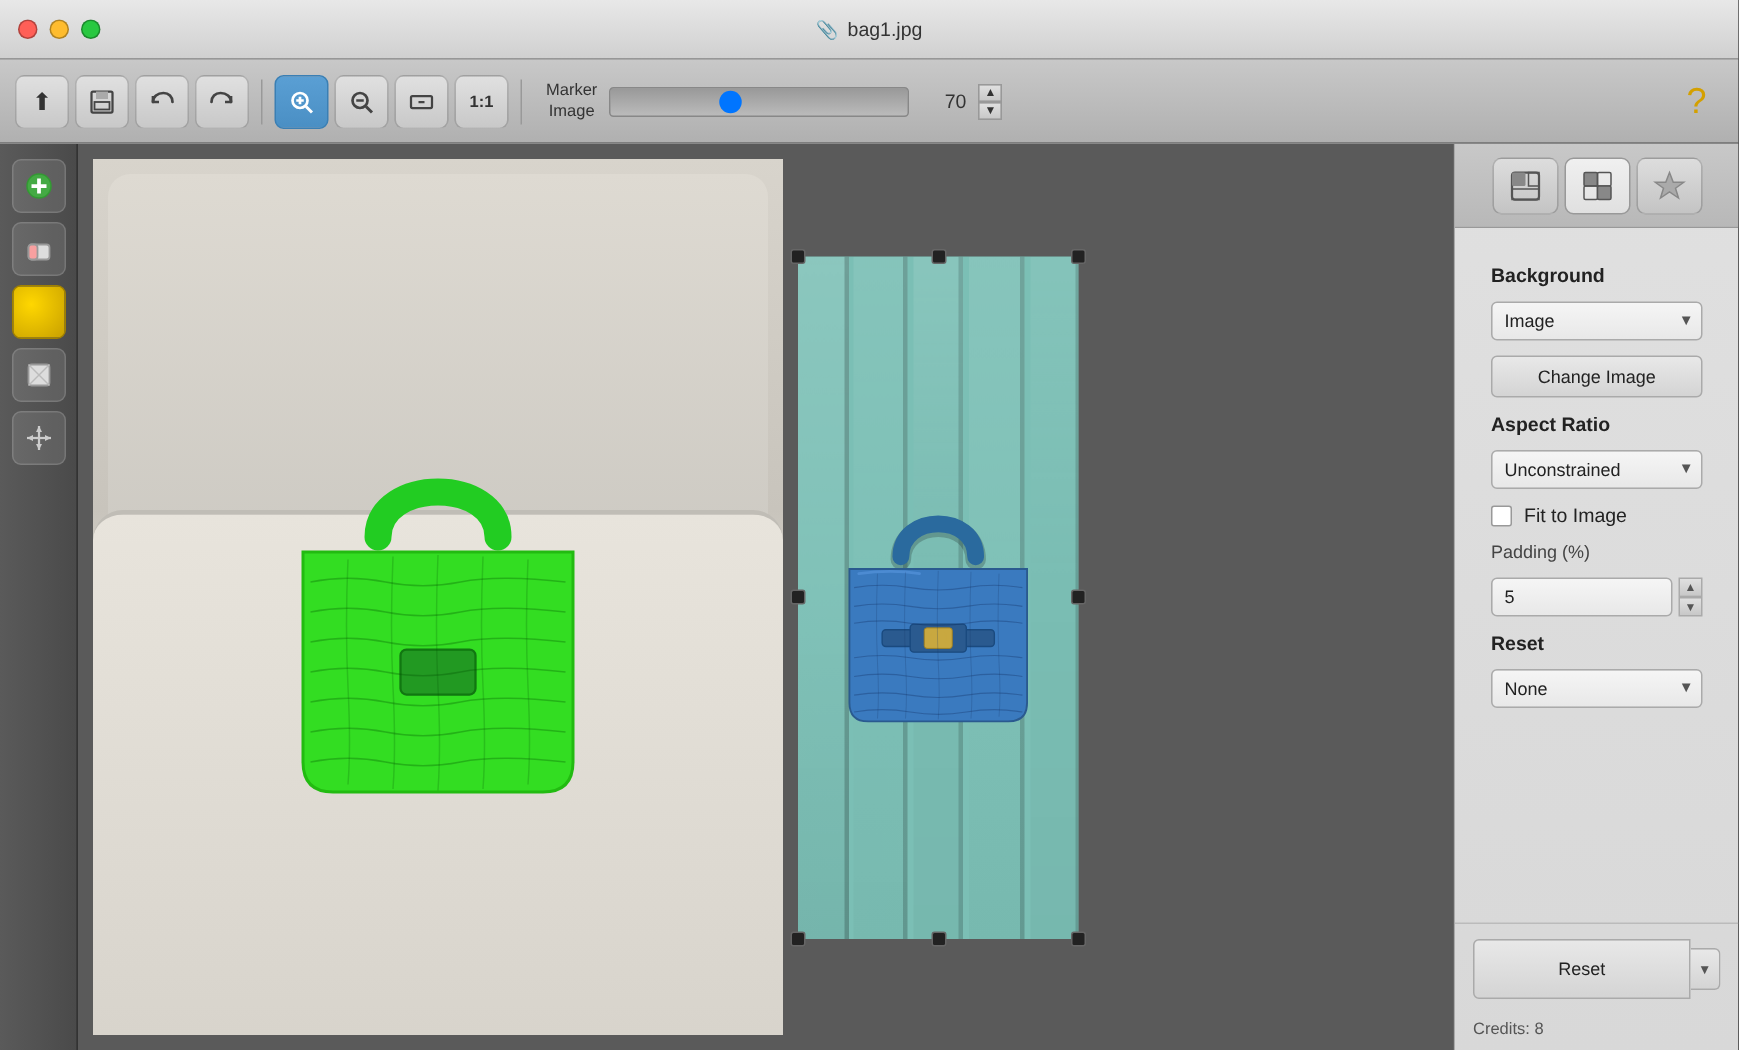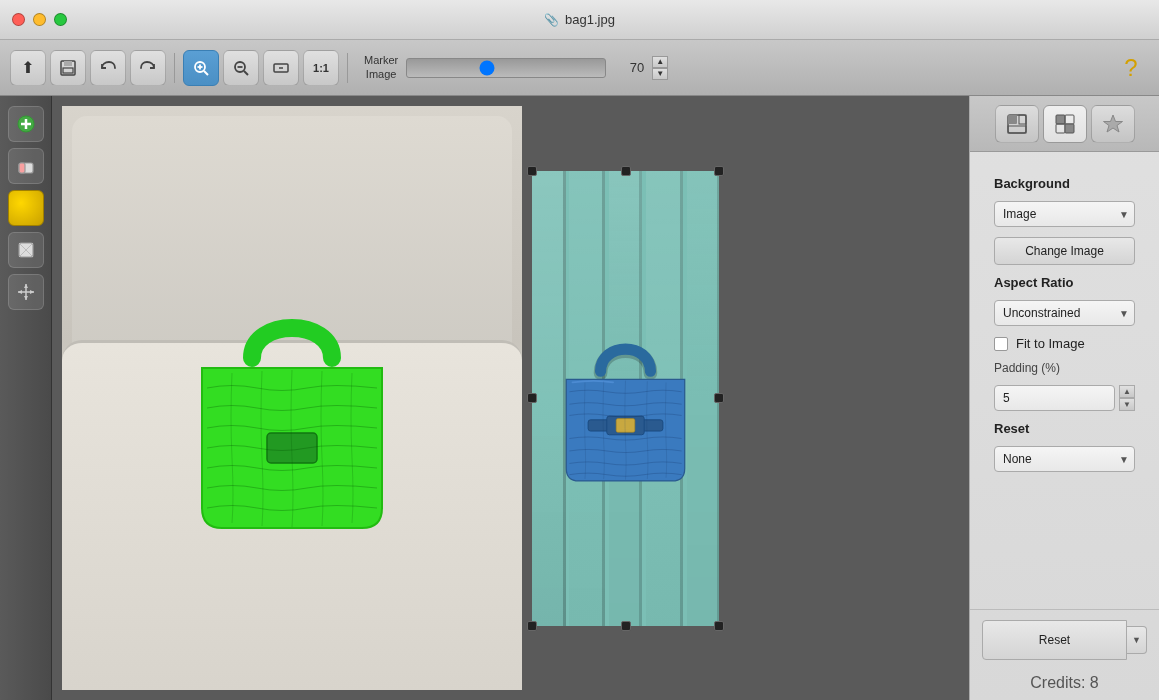--- a/index.html
+++ b/index.html
@@ -434,23 +434,22 @@
       border-left: none;
       border-radius: 0 4px 4px 0;
       cursor: pointer;
       display: flex;
       align-items: center;
       justify-content: center;
       font-size: 9px;
       color: #555;
     }
     .credits {
-      font-size: 16px;
+      font-size: 11px;
       color: #555;
-      text-align: center;
       padding: 4px 12px 8px;
     }
 
     
     .sofa-bg {
       position: absolute;
       top: 0; left: 0; right: 0; bottom: 0;
       background: linear-gradient(180deg, #d8d4cc 0%, #c8c4bc 40%, #e0ddd8 60%, #ccc9c2 100%);
     }
     .sofa-cushion {

